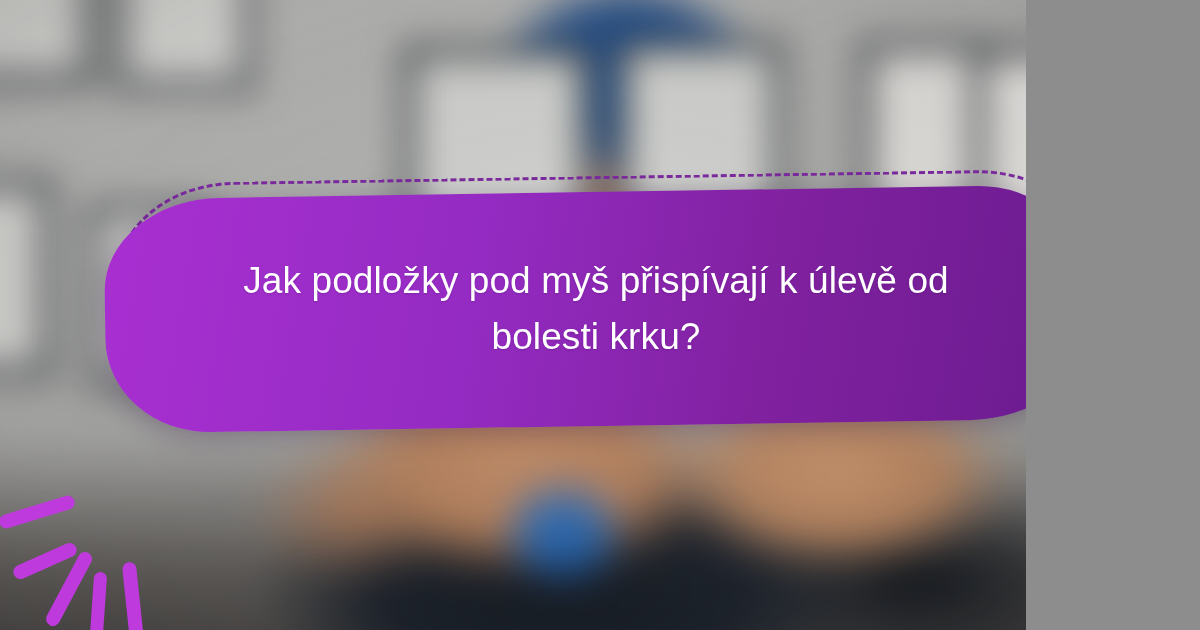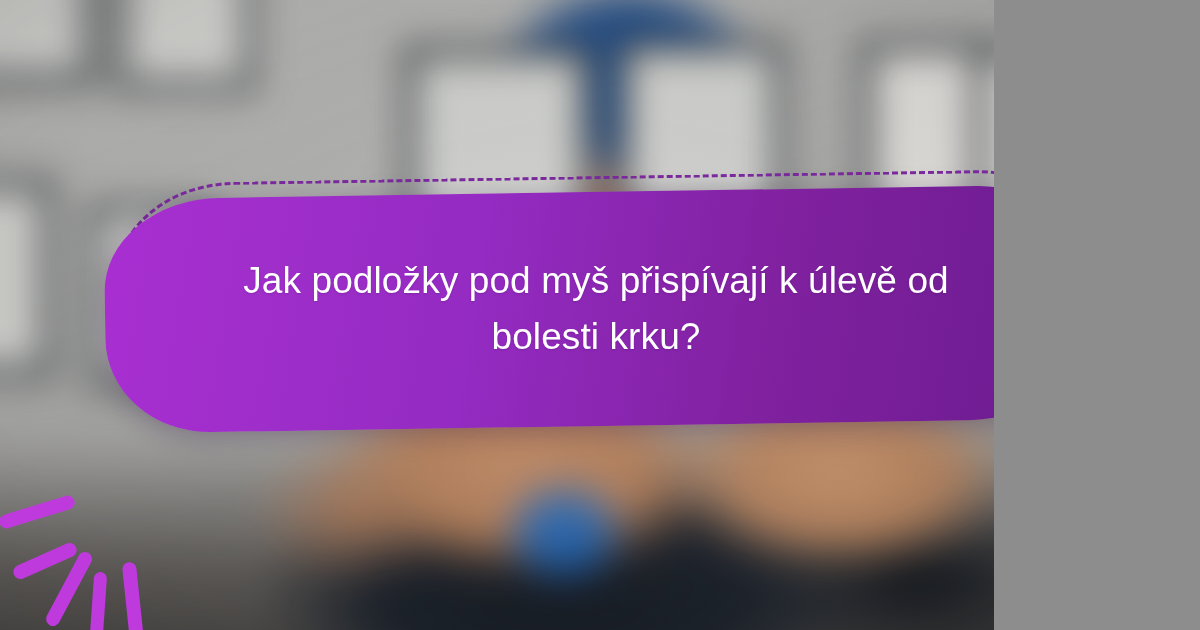--- a/index.html
+++ b/index.html
@@ -10,20 +10,21 @@
     overflow: hidden;
     background: #8d8d8d;
   }
 
   .stage {
     position: relative;
     width: 994px;
     height: 630px;
     overflow: hidden;
     font-family: "Liberation Sans", "DejaVu Sans", sans-serif;
+    padding-left: 32px;
   }
 
   
   .photo-bg {
     position: absolute;
     inset: -40px;
     background-color: #9b9b9a;
     background-image:
       
       radial-gradient(ellipse 150px 120px at 660px 135px, #1d4f8f 0%, #1b4782 45%, rgba(27,71,130,0.65) 68%, rgba(27,71,130,0) 82%),

